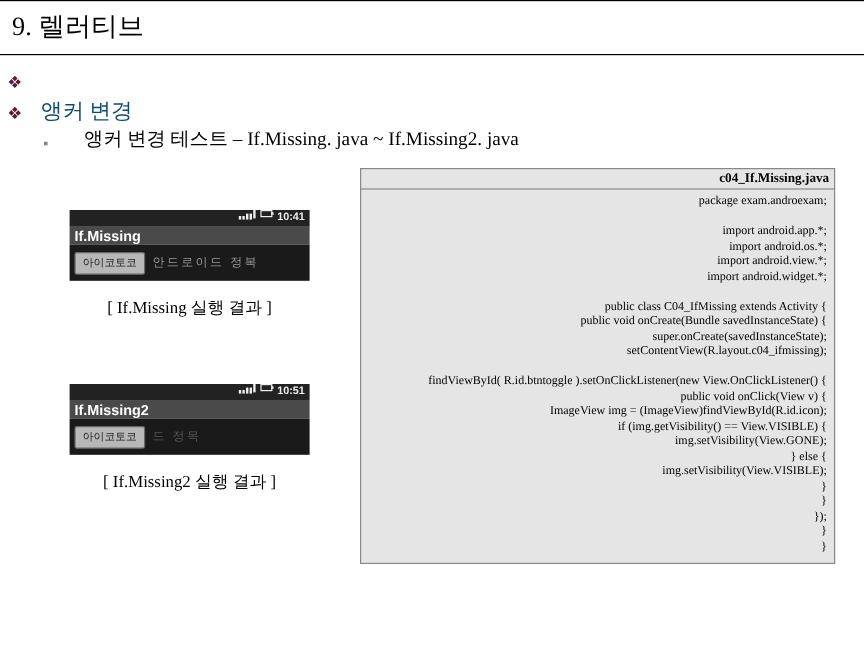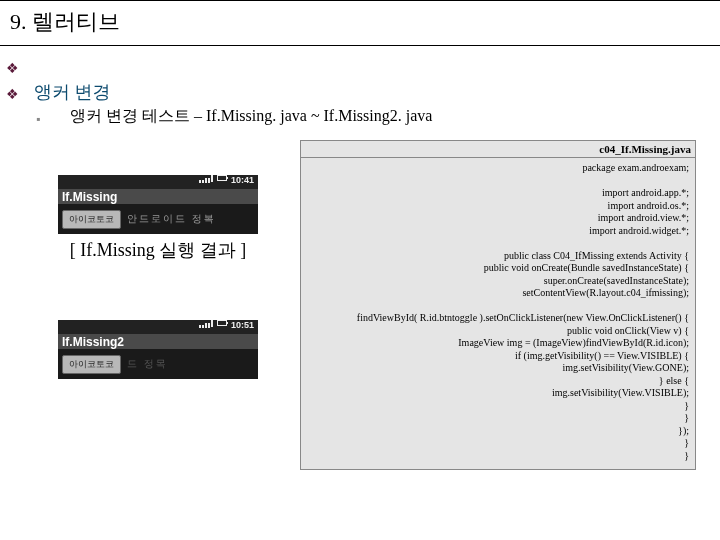--- a/index.html
+++ b/index.html
@@ -107,23 +107,23 @@
     border: 1px solid #666;
   }
   .wm {
     color: #999;
     font-size: 10px;
     letter-spacing: 2px;
   }
   .wm-faded { color: #555; }
   .caption {
     text-align: center;
-    font-size: 18px;
-    font-family: "Times New Roman", serif;
-    margin-top: 4px;
+    font-size: 14px;
+    font-family: "Times New Roman", serif;
+    margin-top: 14px;
   }
   .code-pane {
     position: absolute;
     left: 300px;
     top: 140px;
     width: 396px;
     height: 330px;
     border: 1px solid #888;
     background: #e5e5e5;
     text-align: right;
@@ -178,20 +178,21 @@
       <span class="sig"></span>
         <span class="sig2"></span>
       <span class="batt"></span>
       <span>10:51</span>
     </div>
     <div class="appbar">If.Missing2</div>
     <div class="appbody">
       <span class="btn-kr">아이코토코</span>
       <span class="wm wm-faded">드 정목</span>
     </div>
+    <div class="caption">[ If.Missing2 실행 결과 ]</div>
   </div>
 
   <div class="code-pane">
     <div class="code-title">c04_If.Missing.java</div>
     <div class="code-body">package exam.androexam;
 
 import android.app.*;
 import android.os.*;
 import android.view.*;
 import android.widget.*;

